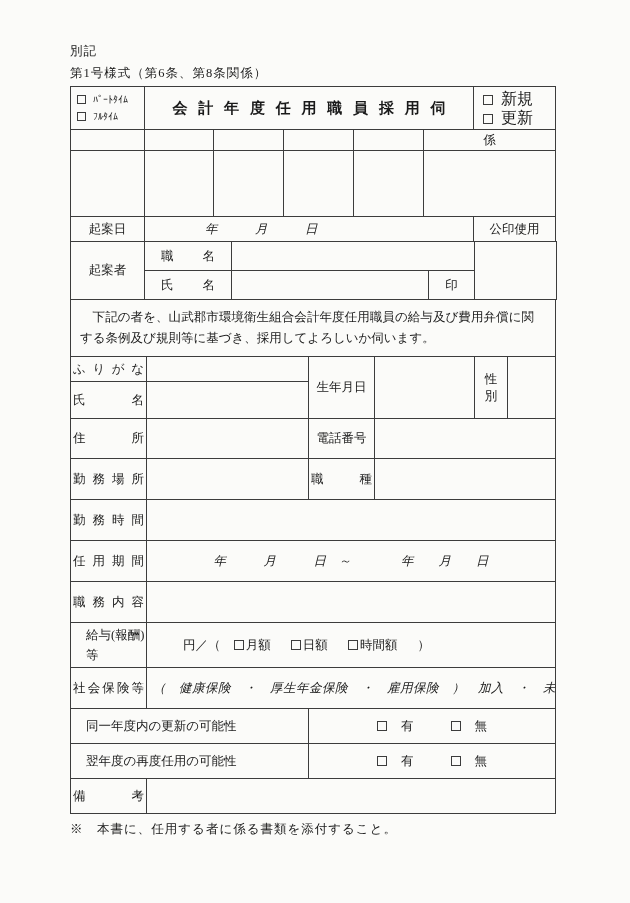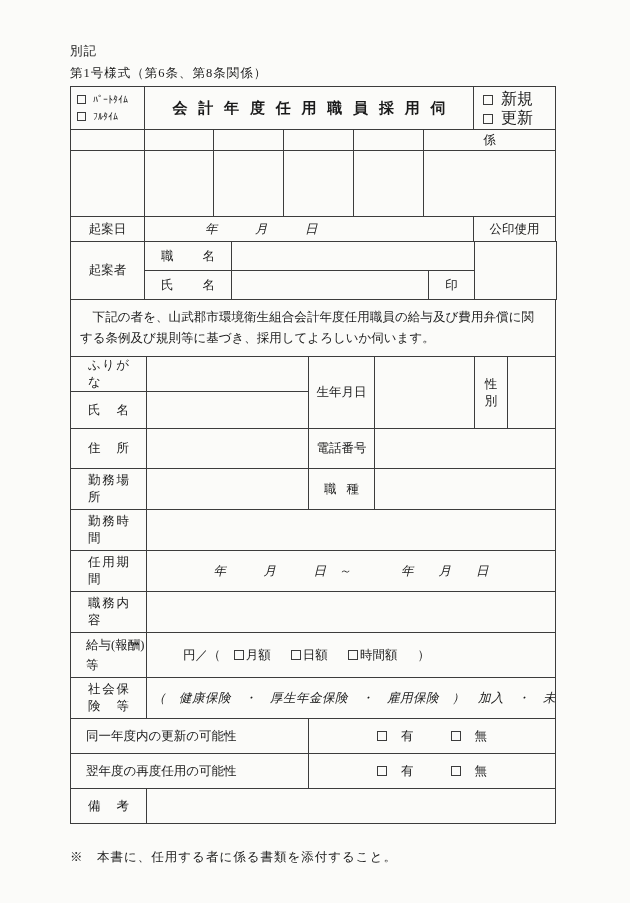--- a/index.html
+++ b/index.html
@@ -10,21 +10,21 @@
     font-family:"Liberation Serif","DejaVu Serif",serif;
     font-size:12.5px;
     overflow:hidden;
   }
   .page { width:630px; height:903px; padding:40px 0 0 70px; position:relative; }
   .pre-line { width:486px; line-height:22px; letter-spacing:1px; }
   .form-wrap { width:486px; margin-top:3px; }
   table { border-collapse:collapse; table-layout:fixed; width:486px; margin-top:-1px; }
   td { border:1px solid #3c3c3c; vertical-align:middle; padding:0; overflow:hidden; }
   
-  .jlbl { text-align:justify; text-align-last:justify; padding:0 17px; letter-spacing:0; }
+  .jlbl { text-align:justify; text-align-last:justify; padding:0 2px; letter-spacing:0; }
   .clbl { text-align:center; }
   .llbl { text-align:left; padding-left:15px; }
   .pre { white-space:pre;font-style:italic; }
   
   .cb { display:inline-block; width:10px; height:10px; border:1px solid #3c3c3c; background:transparent; vertical-align:-1px; }
   
   .hdr-type { font-size:10px; padding:3px 0 3px 6px; }
   .hdr-type .row { line-height:17px; white-space:nowrap; }
   .hdr-type .cb { margin-right:7px; width:9px; height:9px; }
   .title-cell { text-align:center; font-weight:bold; font-size:15px; letter-spacing:0.72em; text-indent:0.72em; }
@@ -45,21 +45,21 @@
   .vert { width:1em; margin:0 auto; word-break:break-all; line-height:17px; text-align:center; }
   .opt { margin-right:17px; white-space:nowrap; }
   .opt .cb { margin-right:2px; }
   .opt:last-of-type { margin-right:6px; }
   .yn { white-space:nowrap; }
   .yn .cb { margin-right:14px; }
   .yn + .yn { margin-left:34px; }
   .salary-val { padding-left:36px; }
   .ins-val { padding-left:6px; letter-spacing:0.5px; }
   .center { text-align:center; }
-  .footnote { margin-top:25px; letter-spacing:1px; }
+  .footnote { margin-top:7px; letter-spacing:1px; }
   .two-line { line-height:20px; }
 </style>
 </head>
 <body>
 
 <div class="page">
 
   <div class="pre-line">別記</div>
   <div class="pre-line">第1号様式（第6条、第8条関係）</div>
 
@@ -197,21 +197,21 @@
       </tr>
       <tr>
         <td class="jlbl" style="height:40px;">住所</td>
         <td></td>
         <td class="clbl">電話番号</td>
         <td colspan="3"></td>
       </tr>
       <tr>
         <td class="jlbl" style="height:41px;">勤務場所</td>
         <td></td>
-        <td class="jlbl" style="padding:0 15px;">職種</td>
+        <td class="jlbl" style="padding:0 2px;">職種</td>
         <td colspan="3"></td>
       </tr>
       <tr>
         <td class="jlbl" style="height:41px;">勤務時間</td>
         <td colspan="5"></td>
       </tr>
       <tr>
         <td class="jlbl" style="height:41px;">任用期間</td>
         <td colspan="5" class="center pre">年　　　月　　　日　～　　　　年　　月　　日</td>
       </tr>

